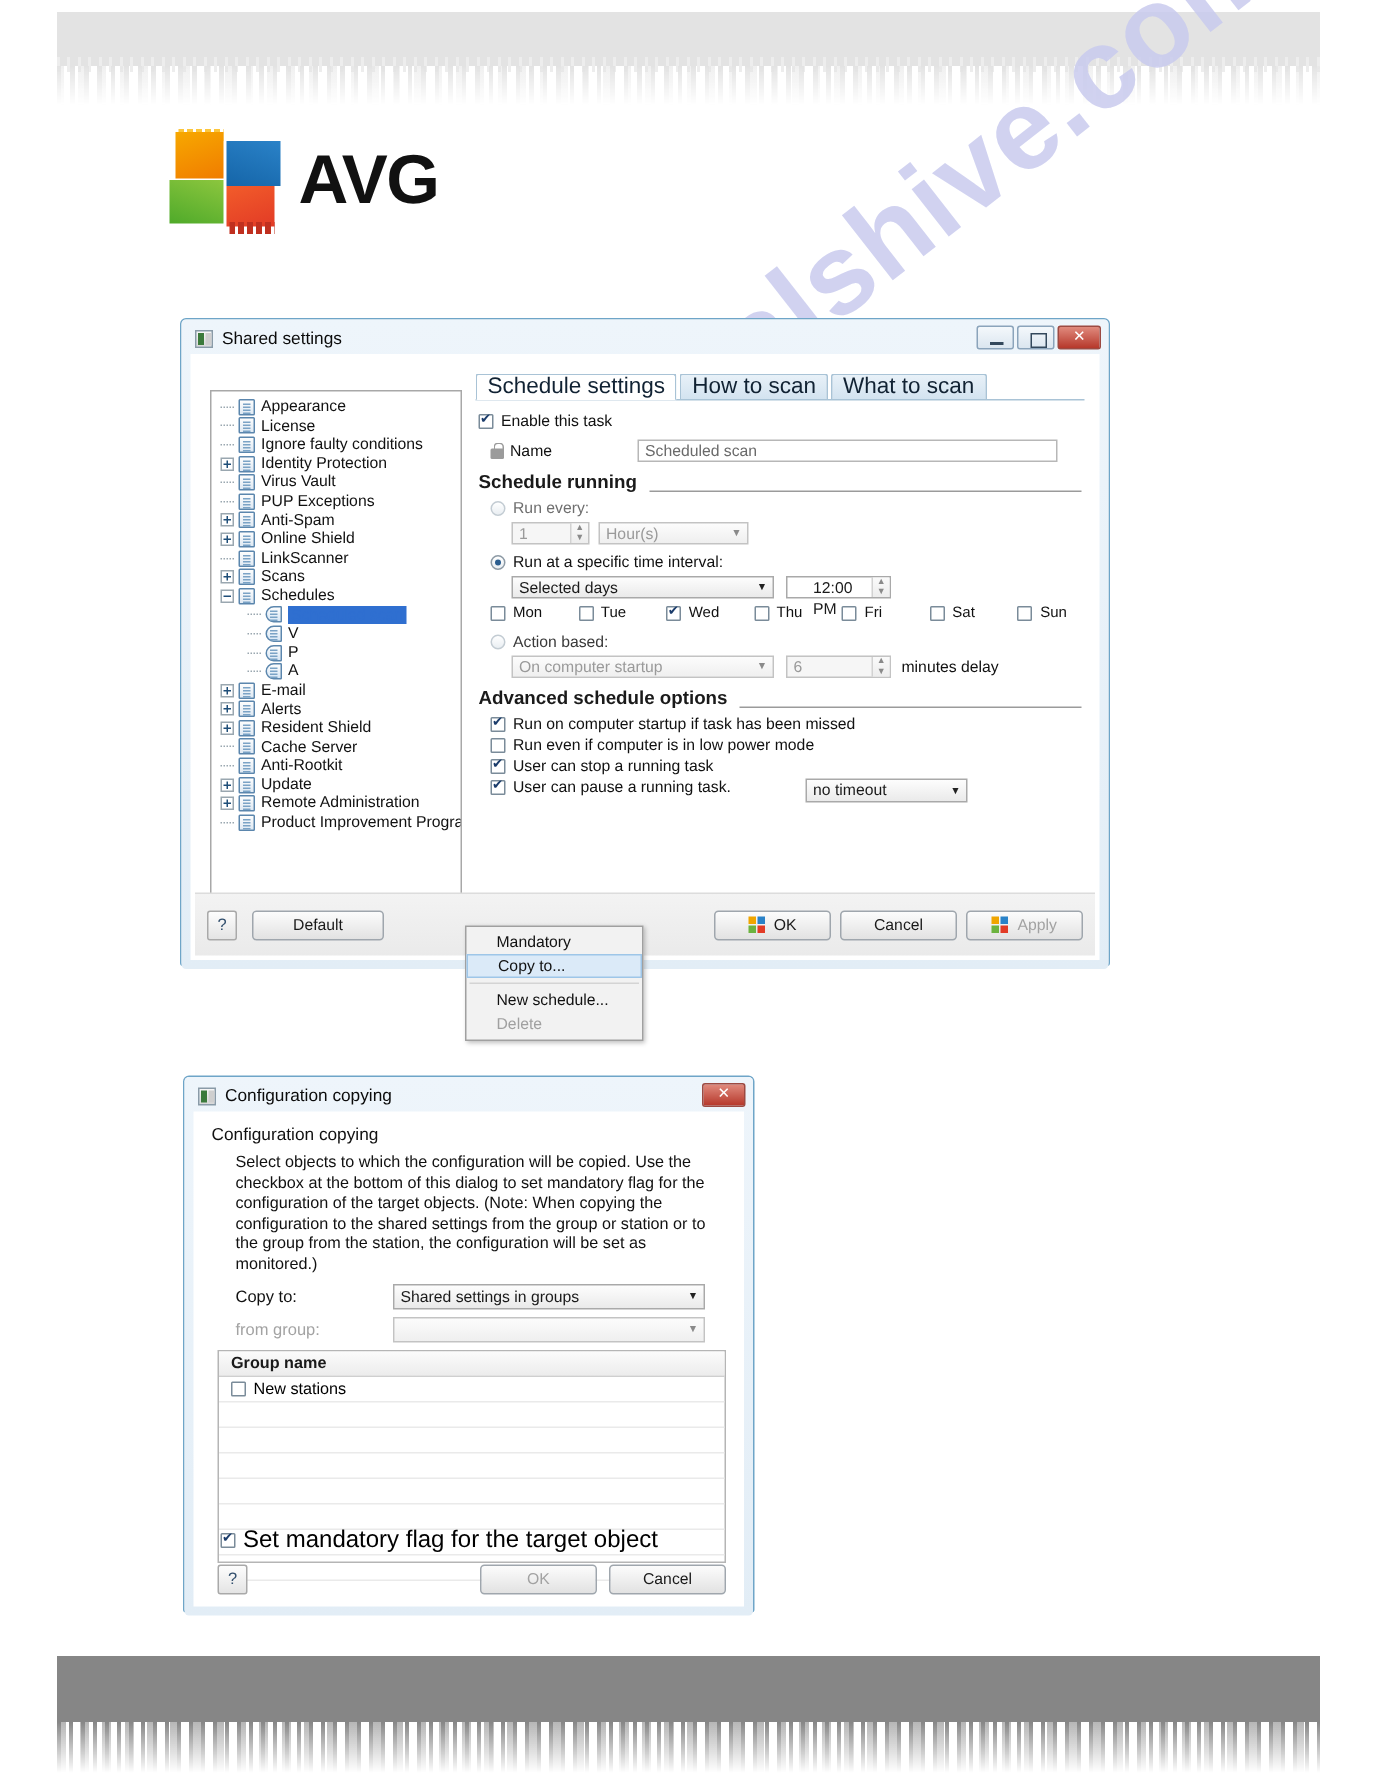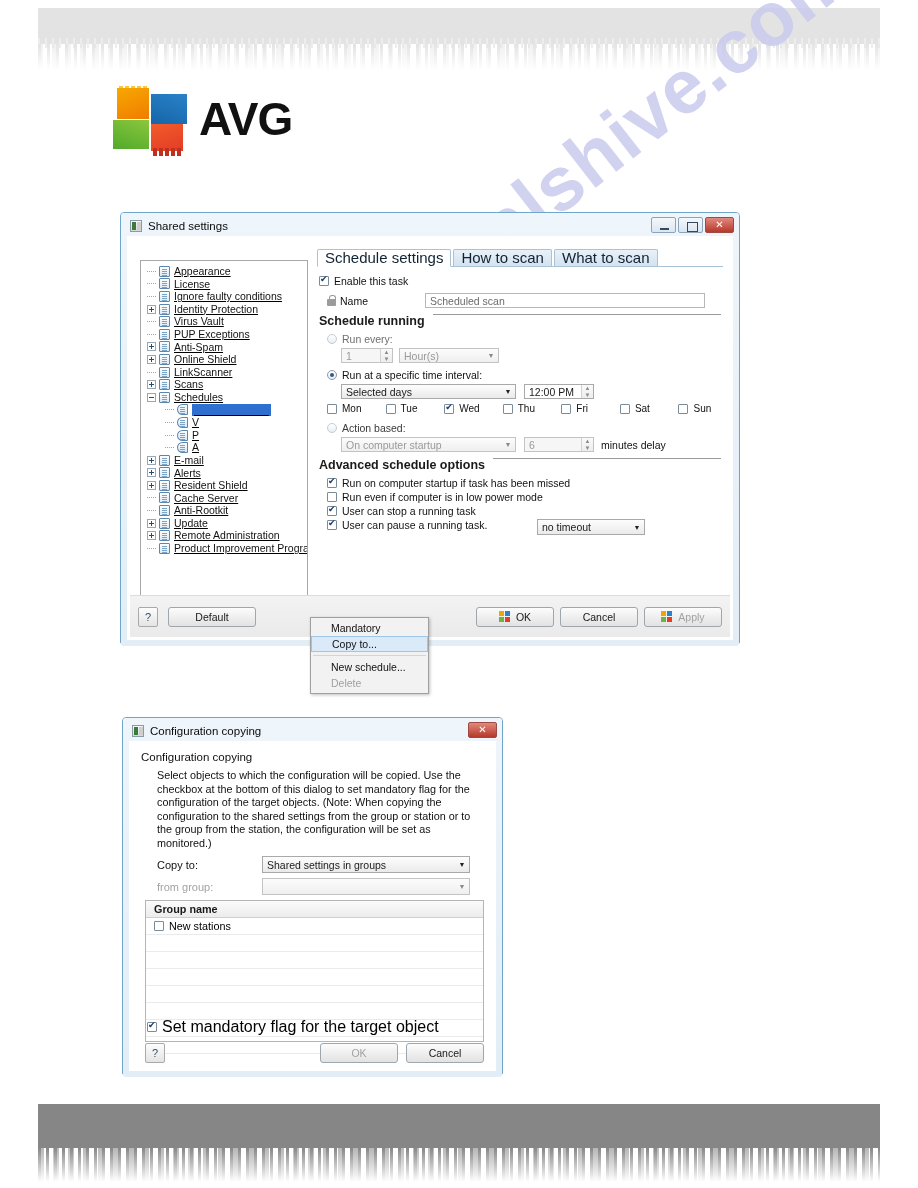--- a/index.html
+++ b/index.html
@@ -102,21 +102,21 @@
         font-size:10px;color:#fff;line-height:16px;}
 
   .dlg-body { background:#f0f0f0; border:1px solid #d4d4d4; }
 
   
   #shared-settings { left:120px; top:212px; width:620px; height:432px; }
   #shared-settings .dlg-body { margin:0 3px 3px 3px; height:404px; position:relative; background:#fff; border:none; }
 
   .tree-pane {
     position:absolute; left:13px; top:24px; width:168px; height:360px;
-    background:#fff; border:1px solid #a8a8a8; overflow:hidden;text-decoration:underline;
+    background:#fff; border:1px solid #a8a8a8; overflow:hidden;
   }
   .tree { padding:4px 2px 2px 2px; font-size:10.5px; color:#111; }
   .trow { display:flex; align-items:center; height:12.6px; white-space:nowrap; position:relative; }
   .indent1 { padding-left:4px; }
   .indent2 { padding-left:22px; }
   .exp {
     width:9px; height:9px; border:1px solid #9aa7b0; background:#fff;
     margin-right:3px; position:relative; flex:none;
   }
   .exp::before{content:"";position:absolute;left:1px;top:3px;width:5px;height:1px;background:#1f4e79;}
@@ -183,21 +183,21 @@
   .lock {
     width:9px; height:11px; margin-right:4px; flex:none; position:relative;
   }
   .lock::after{content:"";position:absolute;left:0;top:4px;width:9px;height:7px;background:#9b9b9b;border-radius:1px;}
   .lock::before{content:"";position:absolute;left:2px;top:0;width:5px;height:6px;border:1.5px solid #9b9b9b;border-bottom:none;border-radius:3px 3px 0 0;}
 
   .txtfield {
     height:15px; border:1px solid #b7b7b7; background:#fff;
     font-size:10.5px; color:#6a6a6a; padding:0 4px; line-height:14px;
   }
-  .sectitle { font-size:12.5px; font-weight:bold; color:#1a1a1a; display:flex; align-items:flex-start; margin:4px 0 5px 0; }
+  .sectitle { font-size:12.5px; font-weight:bold; color:#1a1a1a; display:flex; align-items:flex-end; margin:4px 0 5px 0; }
   .sectitle .rule { flex:1; height:1px; background:#9b9b9b; margin-left:8px; }
 
   .spin { display:flex; height:15px; border:1px solid #c3c3c3; background:#f6f6f6; width:52px; }
   .spin .val { flex:1; font-size:10.5px; color:#9a9a9a; padding:0 4px; line-height:14px; }
   .spin .btns { width:12px; border-left:1px solid #d2d2d2; display:flex; flex-direction:column;
                 background:linear-gradient(#fafafa,#ededed); }
   .spin .btns span { flex:1; font-size:6px; color:#8a8a8a; text-align:center; line-height:6px; }
   .spin.en { background:#fff; border-color:#a9a9a9; }
   .spin.en .val { color:#1a1a1a; }
 
@@ -465,21 +465,21 @@
 
           <div class="row" style="margin-left:8px;margin-bottom:3px;">
             <div class="rb on"></div>
             <span>Run at a specific time interval:</span>
           </div>
           <div class="row" style="margin-left:22px;margin-bottom:2px;">
             <div class="ddl en" style="width:175px;">
               <span>Selected days</span>
               <span class="arw">▼</span>
             </div>
-            <div class="spin en" style="width:70px;margin-left:8px;">
+            <div class="spin en" style="width:70px;margin-left:8px;padding-left:13px;">
               <div class="val">12:00 PM</div>
               <div class="btns">
                   <span>▲</span>
                   <span>▼</span>
                 </div>
             </div>
           </div>
 
           <div class="daybox" id="days-host">
               <div class="day">

